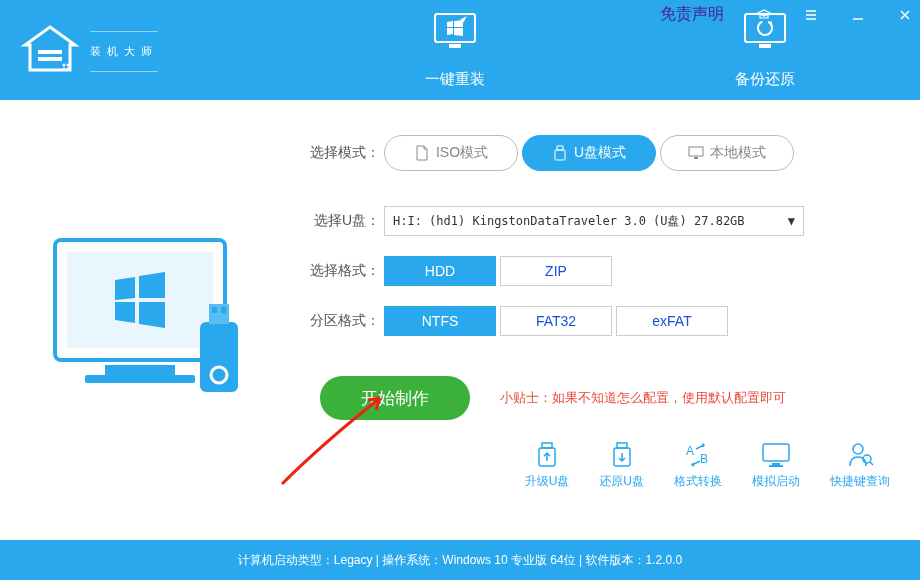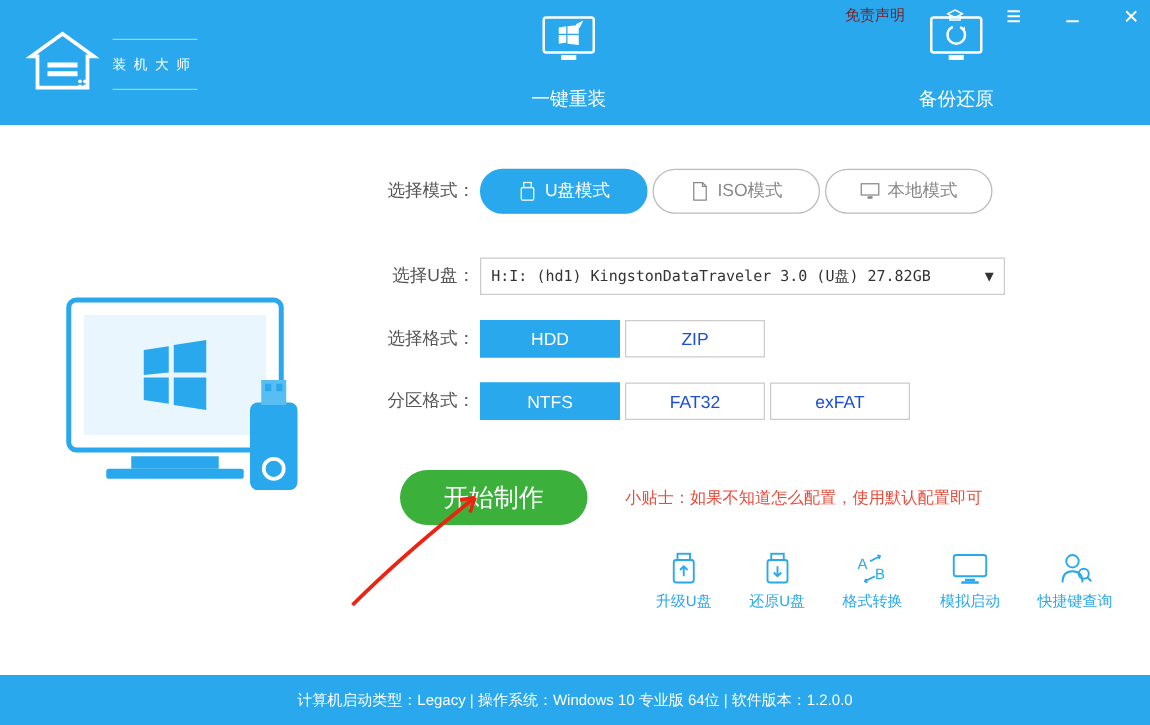--- a/index.html
+++ b/index.html
@@ -12,42 +12,42 @@
 .logo-title { font-size: 24px; font-weight: bold; letter-spacing: 2px; }
 .logo-sub { font-size: 11px; letter-spacing: 6px; border-top: 1px solid rgba(255,255,255,0.5); border-bottom: 1px solid rgba(255,255,255,0.5); padding: 12px 0; text-align: center; margin-top: 2px; }
 
 .tabs { display: flex; flex: 1; }
 .tab { flex: 1; display: flex; flex-direction: column; align-items: center; justify-content: center; color: #fff; cursor: pointer; gap: 20px; }
 .tab.active { background: #1d9fe8; }
 .tab-icon { width: 44px; height: 38px; }
 .tab-label { font-size: 15px; }
 
 .win-ctrl { position: absolute; right: 8px; top: 4px; display: flex; gap: 8px; align-items: center; }
-.win-ctrl span { color: #7f1d1d; font-size: 12px; cursor: pointer; margin-left: 25px; }
+.win-ctrl span { color: #4c1d95; font-size: 16px; cursor: pointer; margin-left: 25px; }
 .win-ctrl .ico { width: 14px; height: 14px; display: inline-flex; align-items: center; justify-content: center; }
 
 .body { display: flex; height: 440px; }
 .left-ill { width: 300px; display: flex; align-items: center; justify-content: center; }
 .right-panel { flex: 1; padding: 35px 30px 0 0; position: relative; }
 
 .row { display: flex; align-items: center; margin-bottom: 20px; gap: 4px; }
 .row-label { width: 80px; text-align: right; color: #555; font-size: 14px; }
 .mode-btn { width: 134px; height: 36px; border: 1.5px solid #bbb; border-radius: 18px; background: #fff; color: #888; font-size: 14px; display: inline-flex; align-items: center; justify-content: center; gap: 6px; cursor: pointer; }
 .mode-btn.active { background: #29a8ee; border-color: #29a8ee; color: #fff; }
 .mode-btn svg { width: 16px; height: 16px; }
 
 .select-box { width: 420px; height: 30px; border: 1px solid #ccc; background: #fff; padding: 0 8px; display: flex; align-items: center; justify-content: space-between; }
 .select-box span { font-family: "SimSun", monospace; font-size: 12px; color: #333; }
 .select-arrow { color: #aaa; font-size: 10px; }
 
 .opt-btn { width: 112px; height: 30px; border: 1px solid #ccc; background: #fff; color: #1d4ed8; font-size: 14px; cursor: pointer; }
 .opt-btn.active { background: #29a8ee; border-color: #29a8ee; color: #fff; }
 
 .start-row { display: flex; align-items: center; gap: 30px; margin-top: 40px; margin-left: 20px; }
-.start-btn { width: 150px; height: 44px; background: #3bb03b; color: #fff; border: none; border-radius: 22px; font-size: 20px; cursor: pointer; }
+.start-btn { width: 150px; height: 44px; background: #3bb03b; color: #fff; border: none; border-radius: 22px; font-size: 17px; cursor: pointer; }
 .tip { color: #e74c3c; font-size: 13px; }
 
 .arrow-svg { position: absolute; left: 272px; top: 384px; pointer-events: none; }
 
 .bottom-tools { position: absolute; right: 30px; bottom: 50px; display: flex; gap: 30px; }
 .tool-item { display: flex; flex-direction: column; align-items: center; gap: 4px; cursor: pointer; }
 .tool-item svg { width: 32px; height: 28px; }
 .tool-label { color: #29a8ee; font-size: 12px; }
 
 .footer { height: 40px; background: #29a8ee; color: #fff; font-size: 12px; display: flex; align-items: center; justify-content: center; position: absolute; bottom: 0; left: 0; right: 0; }
@@ -127,32 +127,32 @@
       <rect x="174" y="94" width="20" height="20" fill="#58bdf2"></rect>
       <rect x="177" y="97" width="5" height="6" fill="#2aa8ee"></rect>
         <rect x="186" y="97" width="5" height="6" fill="#2aa8ee"></rect>
       <circle cx="184" cy="165" r="8" fill="none" stroke="#fff" stroke-width="3"></circle>
     </svg>
   </div>
 
   <div class="right-panel">
     <div class="row">
       <span class="row-label">选择模式：</span>
+      <button class="mode-btn">
+        <svg viewBox="0 0 16 16">
+            <path d="M3 1 L10 1 L13 4 L13 15 L3 15 Z M10 1 L10 4 L13 4" fill="none" stroke="currentColor"></path>
+          </svg>
+        <span>ISO模式</span>
+      </button>
       <button class="mode-btn active">
         <svg viewBox="0 0 16 16">
             <rect x="5" y="1" width="6" height="4" fill="none" stroke="currentColor"></rect>
             <rect x="3" y="5" width="10" height="10" rx="1" fill="none" stroke="currentColor"></rect>
           </svg>
         <span>U盘模式</span>
-      </button>
-      <button class="mode-btn">
-        <svg viewBox="0 0 16 16">
-            <path d="M3 1 L10 1 L13 4 L13 15 L3 15 Z M10 1 L10 4 L13 4" fill="none" stroke="currentColor"></path>
-          </svg>
-        <span>ISO模式</span>
       </button>
       <button class="mode-btn">
         <svg viewBox="0 0 16 16">
             <rect x="1" y="2" width="14" height="9" fill="none" stroke="currentColor"></rect>
             <rect x="6" y="12" width="4" height="2" fill="currentColor"></rect>
           </svg>
         <span>本地模式</span>
       </button>
     </div>
 

